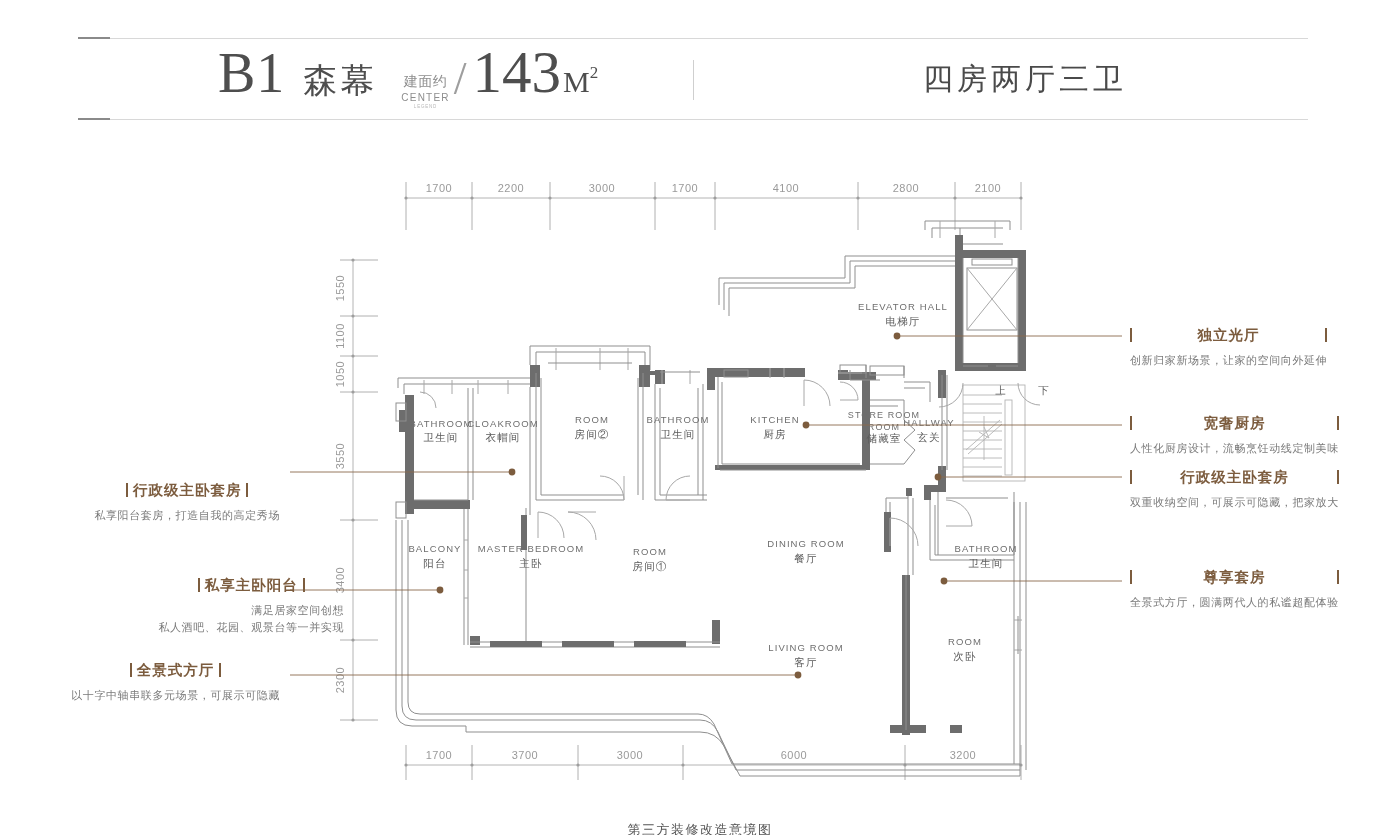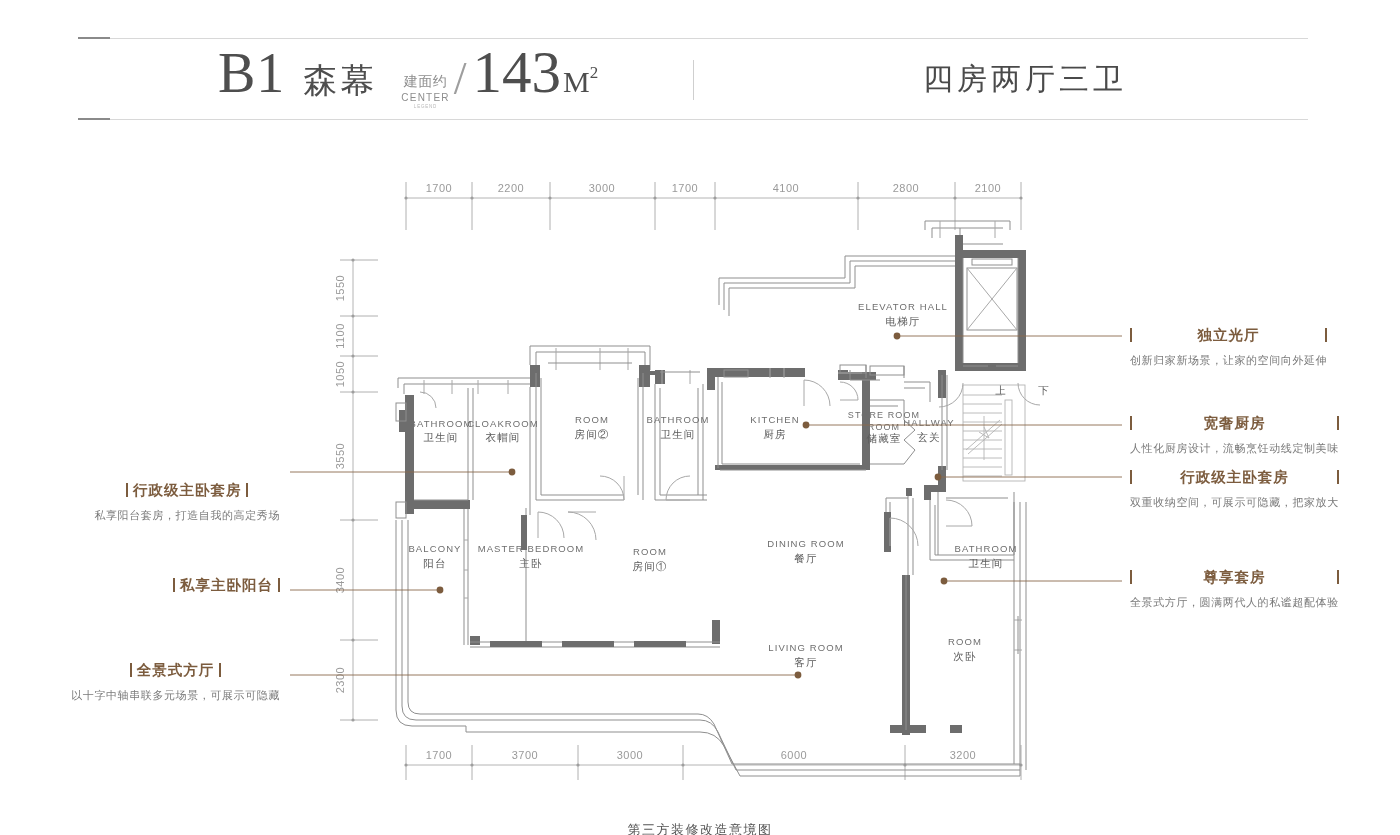--- a/index.html
+++ b/index.html
@@ -655,25 +655,29 @@
   <div class="headline">
     <span class="bar"></span>
     <span>行政级主卧套房</span>
     <span class="bar"></span>
   </div>
   <div class="desc">
     <div>私享阳台套房，打造自我的高定秀场</div>
   </div>
 </div>
 
-<div class="callout left" style="right:1120px; top:578px;">
+<div class="callout left" style="right:1056px; top:578px;">
   <div class="headline">
     <span class="bar"></span>
     <span>私享主卧阳台</span>
     <span class="bar"></span>
+  </div>
+  <div class="desc">
+    <div>满足居家空间创想</div>
+    <div>私人酒吧、花园、观景台等一并实现</div>
   </div>
 </div>
 
 <div class="callout left" style="right:1120px; top:663px;">
   <div class="headline">
     <span class="bar"></span>
     <span>全景式方厅</span>
     <span class="bar"></span>
   </div>
   <div class="desc">

